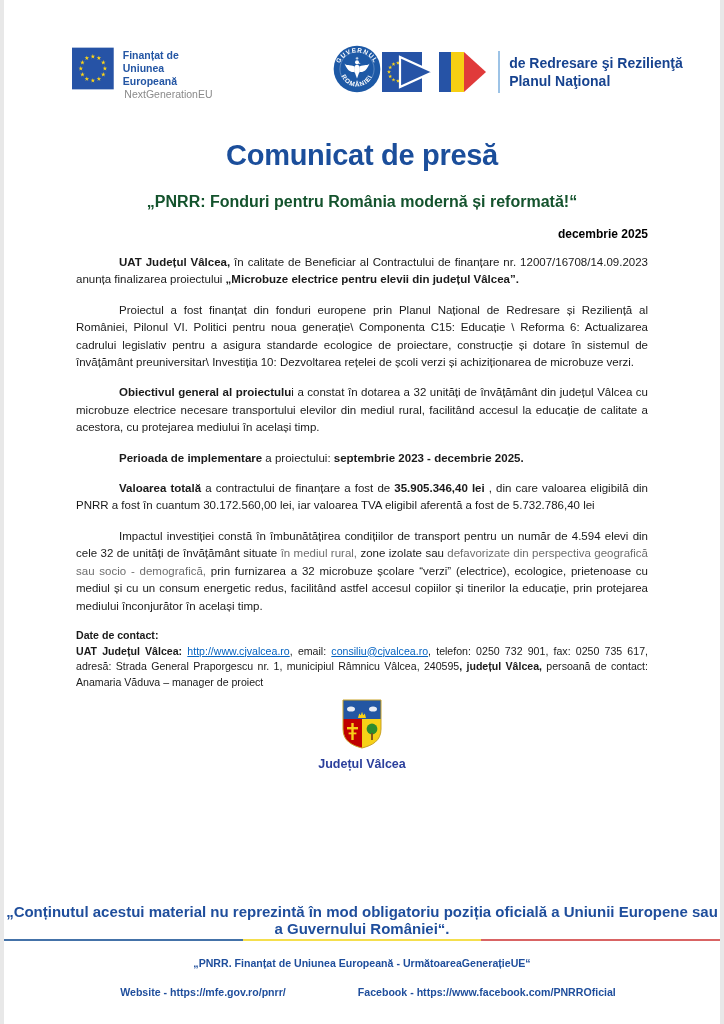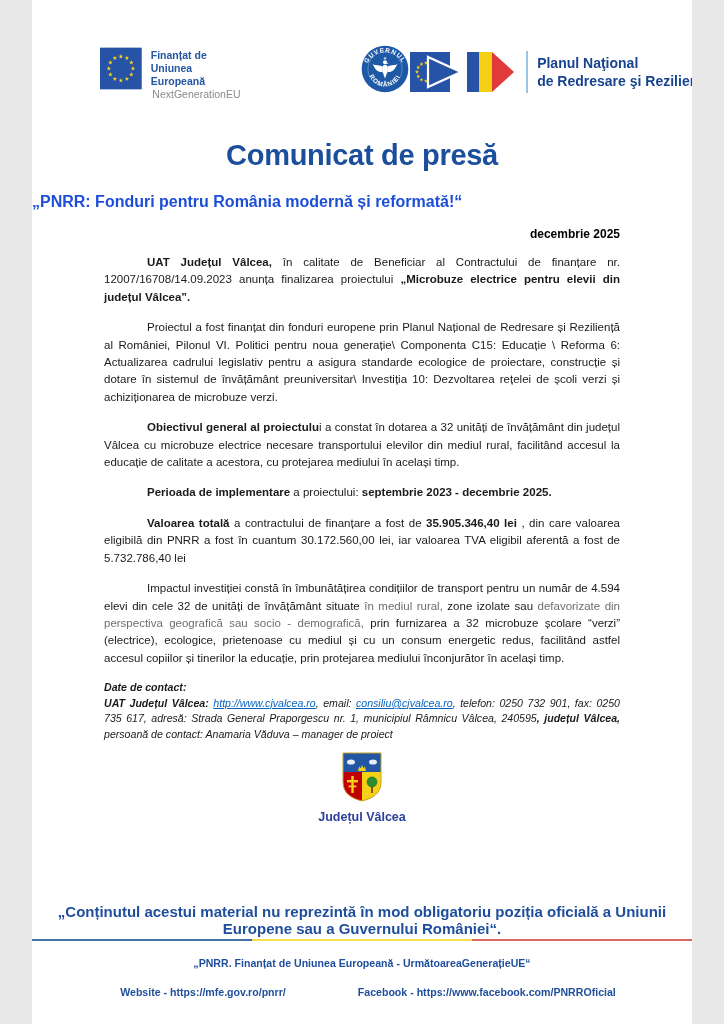--- a/index.html
+++ b/index.html
@@ -1,42 +1,42 @@
 <!DOCTYPE html>
 <html lang="ro"><head>
 <meta charset="utf-8">
 <style>
   html,body{margin:0;padding:0;background:#e8e8e8;}
   .page{
-    width:660px;height:1024px;margin:0 auto;background:#ffffff;
+    width:716px;height:1024px;margin:0 auto;background:#ffffff;
     position:relative;overflow:hidden;
     font-family:"Liberation Sans","DejaVu Sans",sans-serif;color:#1a1a1a;
     box-sizing:border-box;
   }
   
   .header{display:flex;align-items:flex-start;padding:46px 46px 0 68px;}
   .eu-logo{display:flex;align-items:flex-start;gap:9px;}
   .eu-logo-text{font-size:10.5px;line-height:13px;padding-top:3px;}
   .eu-logo-text .l1,.eu-logo-text .l2{font-weight:bold;color:#2456A4;}
   .eu-logo-text .l3{color:#8a8a8a;text-align:center;}
   .gov-seal{margin-left:118px;margin-top:-2px;}
   .pnrr-logo{margin-left:auto;display:flex;align-items:center;margin-top:2px;}
   .pnrr-sep{width:2px;height:42px;background:#9DC3E6;margin:0 9px 0 10px;}
   .pnrr-text{font-size:14px;line-height:18px;font-weight:bold;color:#17438F;white-space:nowrap;}
   
   .title{margin-top:38px;text-align:center;font-size:29px;font-weight:bold;color:#1B4E9B;letter-spacing:-.3px;}
-  .subtitle{margin-top:21px;text-align:left;font-size:16px;font-weight:bold;color:#1d4ed8;}
+  .subtitle{margin-top:21px;text-align:center;font-size:16px;font-weight:bold;color:#14532d;}
   .date-line{margin:16px 72px 12px;text-align:right;font-size:12px;font-weight:bold;color:#000000;}
   
   .content{margin:13px 72px 0;font-size:11.5px;line-height:17.4px;text-align:justify;}
   .para{text-indent:43px;margin:0 0 13px;}
   .s-b{font-weight:bold;}
   .s-g{color:#6e6e6e;}
   .s-l{color:#0563C1;text-decoration:underline;}
-  .contact{margin:3px 72px 0;font-size:10.6px;line-height:15.6px;text-align:justify;font-style:italic;}
+  .contact{margin:3px 72px 0;font-size:10.6px;line-height:15.6px;text-align:justify;}
   .contact-label{font-weight:bold;}
   
   .valcea{margin-top:9px;text-align:center;}
   .valcea-caption{margin-top:4px;font-size:12.5px;font-weight:bold;color:#2B3F9C;}
   
   .disclaimer{position:absolute;left:0;right:0;top:903px;text-align:center;
     font-size:15px;font-weight:bold;color:#1F4E9C;}
   .tricolor{position:absolute;left:0;right:0;top:939px;height:2px;display:flex;}
   .tricolor .b{flex:1;background:#4472A8;}
   .tricolor .y{flex:1;background:#F5DF4D;}
@@ -123,22 +123,22 @@
           <use href="#star" x="-9.5" y="-5.5"></use>
             <use href="#star" x="-5.5" y="-9.5"></use>
         </g>
         <path d="M18 9 L18 39 L51 24 Z" fill="#2653A6" stroke="#ffffff" stroke-width="2.2"></path>
         <rect x="57" y="4" width="12" height="40" fill="#2653A6"></rect>
         <rect x="69" y="4" width="13" height="40" fill="#F7CF13"></rect>
         <path d="M82 4 L82 44 L104 24 Z" fill="#E03A3A"></path>
       </svg>
       <div class="pnrr-sep"></div>
       <div class="pnrr-text">
+        <div>de Redresare şi Rezilienţă</div>
         <div>Planul Naţional</div>
-        <div>de Redresare şi Rezilienţă</div>
       </div>
     </div>
   </div>
 
   <div class="title">Comunicat de presă</div>
   <div class="subtitle">„PNRR: Fonduri pentru România modernă și reformată!“</div>
   <div class="date-line">decembrie 2025</div>
 
   <div class="content">
     <p class="para"><span class="s-b">UAT Județul Vâlcea,</span><span class="s-n"> în calitate de Beneficiar al Contractului de finanțare nr. 12007/16708/14.09.2023 anunța finalizarea proiectului </span><span class="s-b">„Microbuze electrice pentru elevii din județul Vâlcea”.</span></p>

